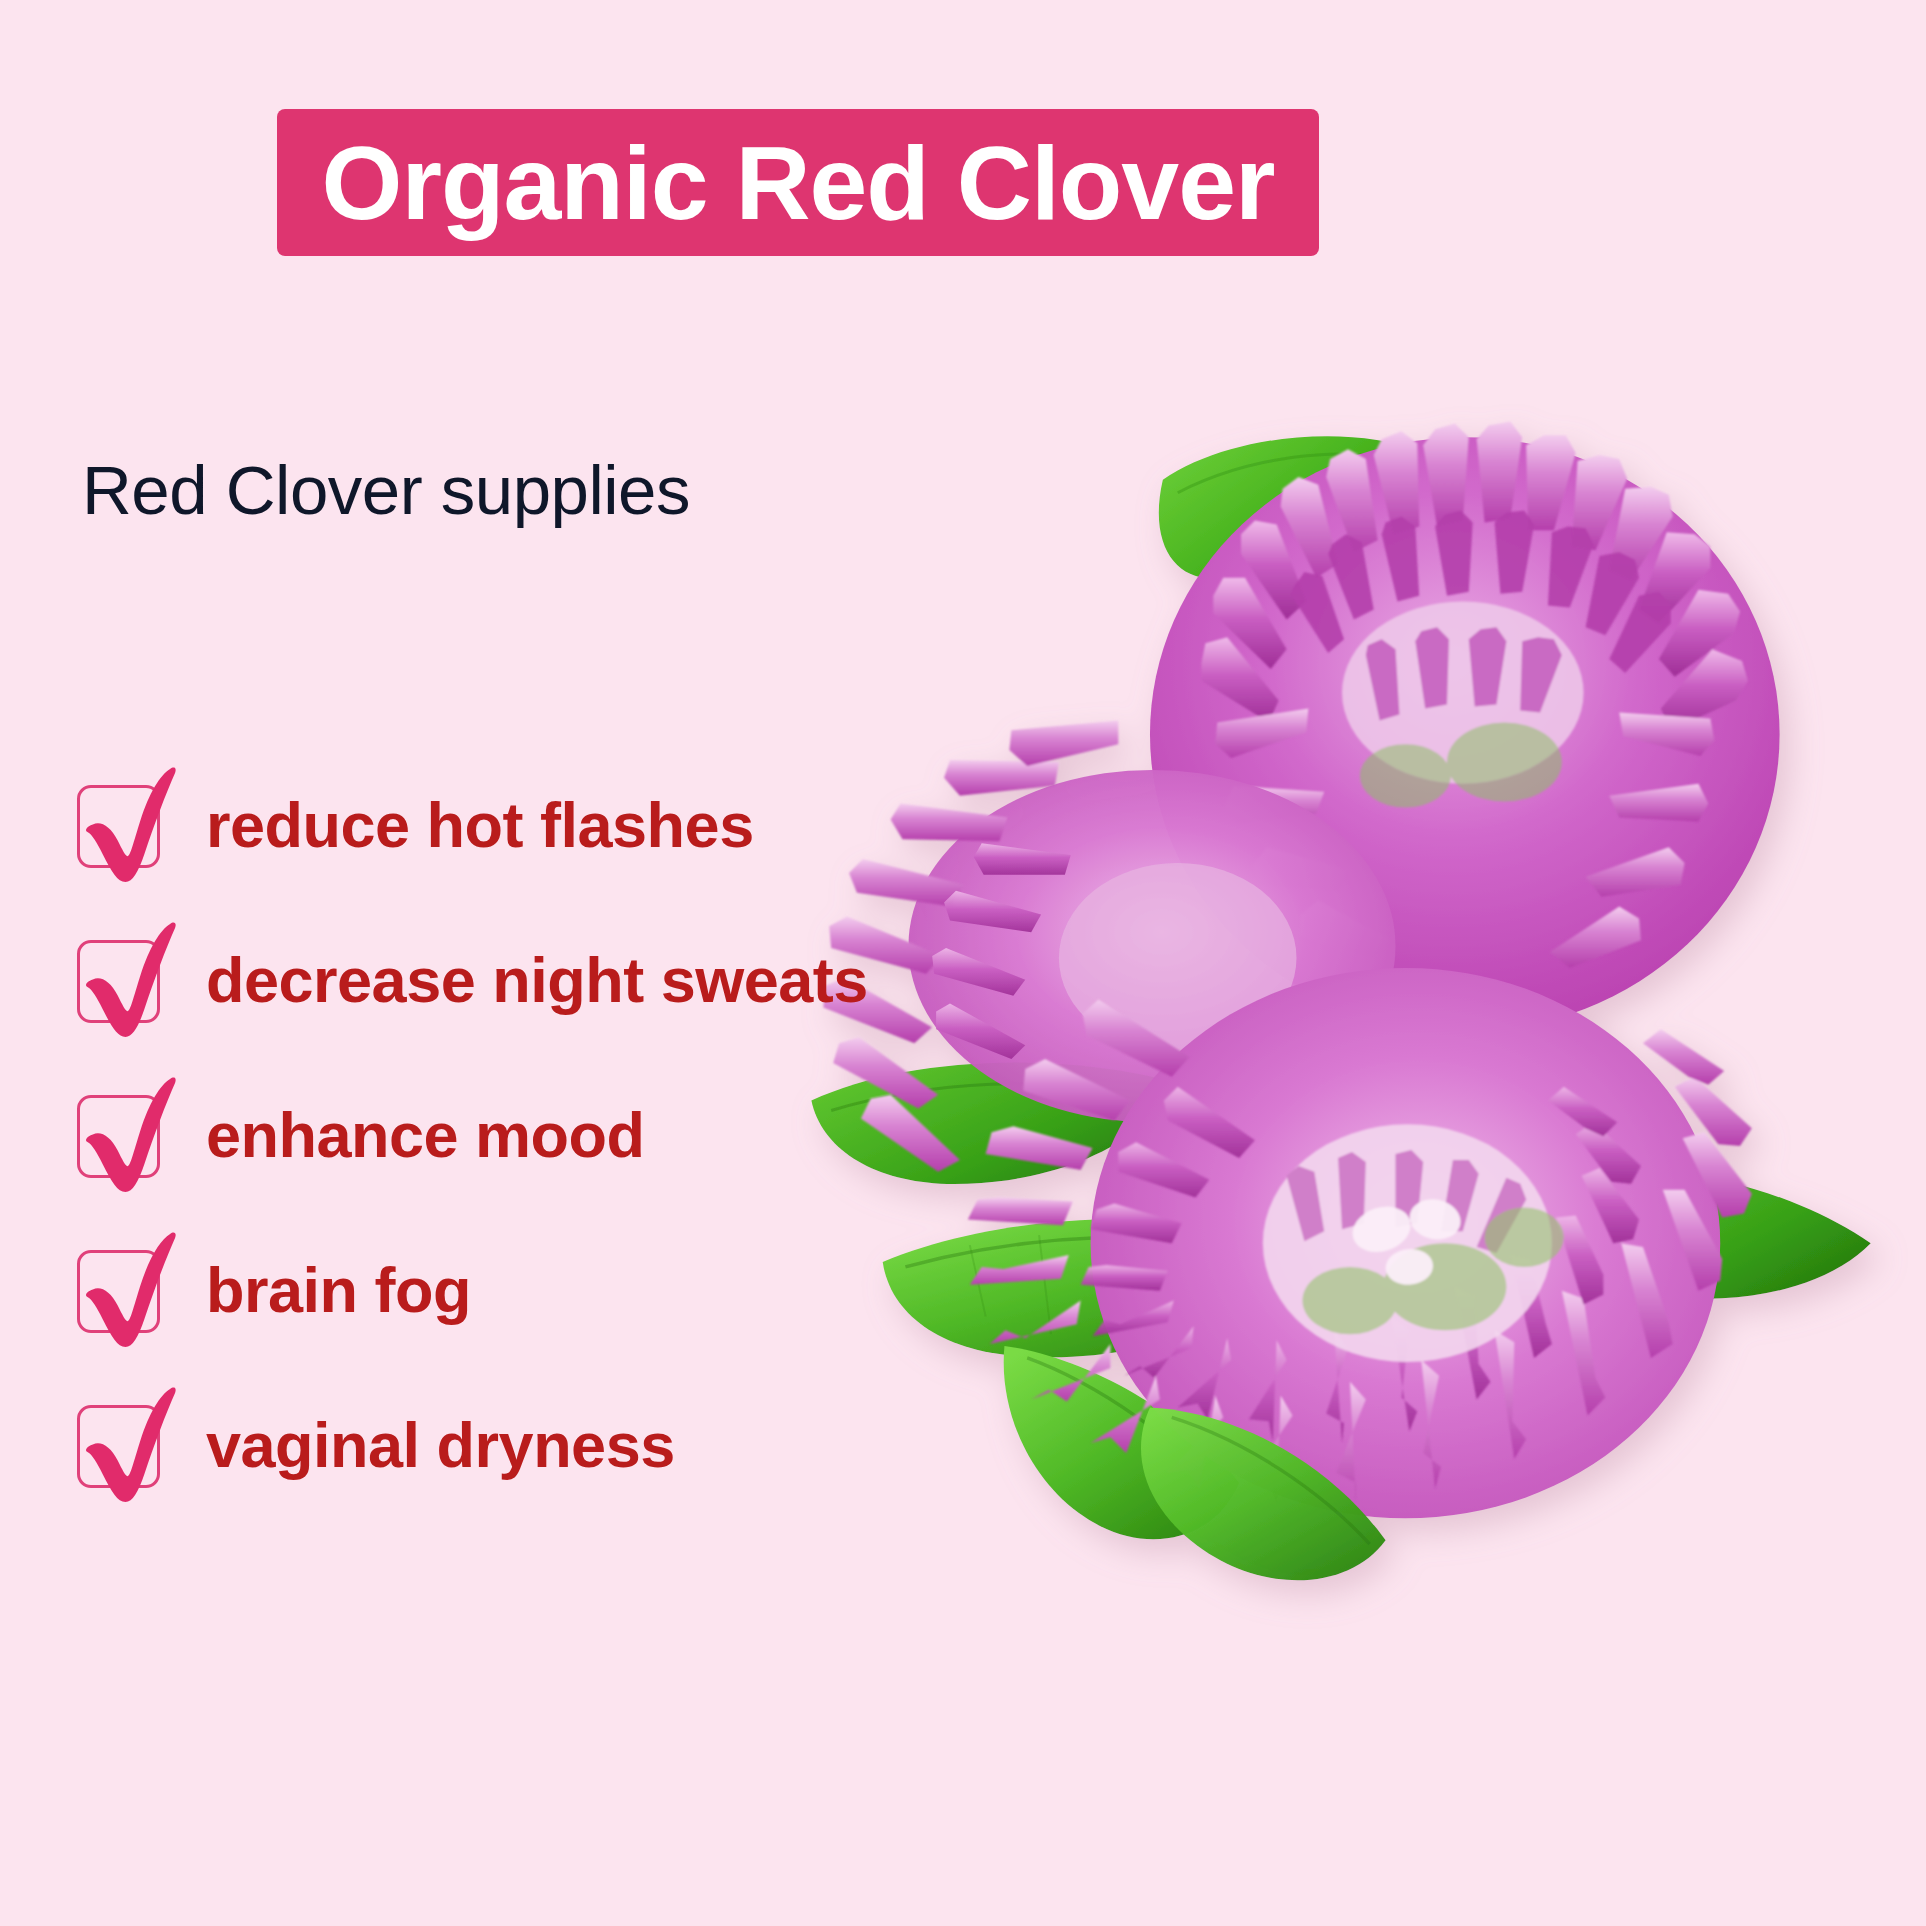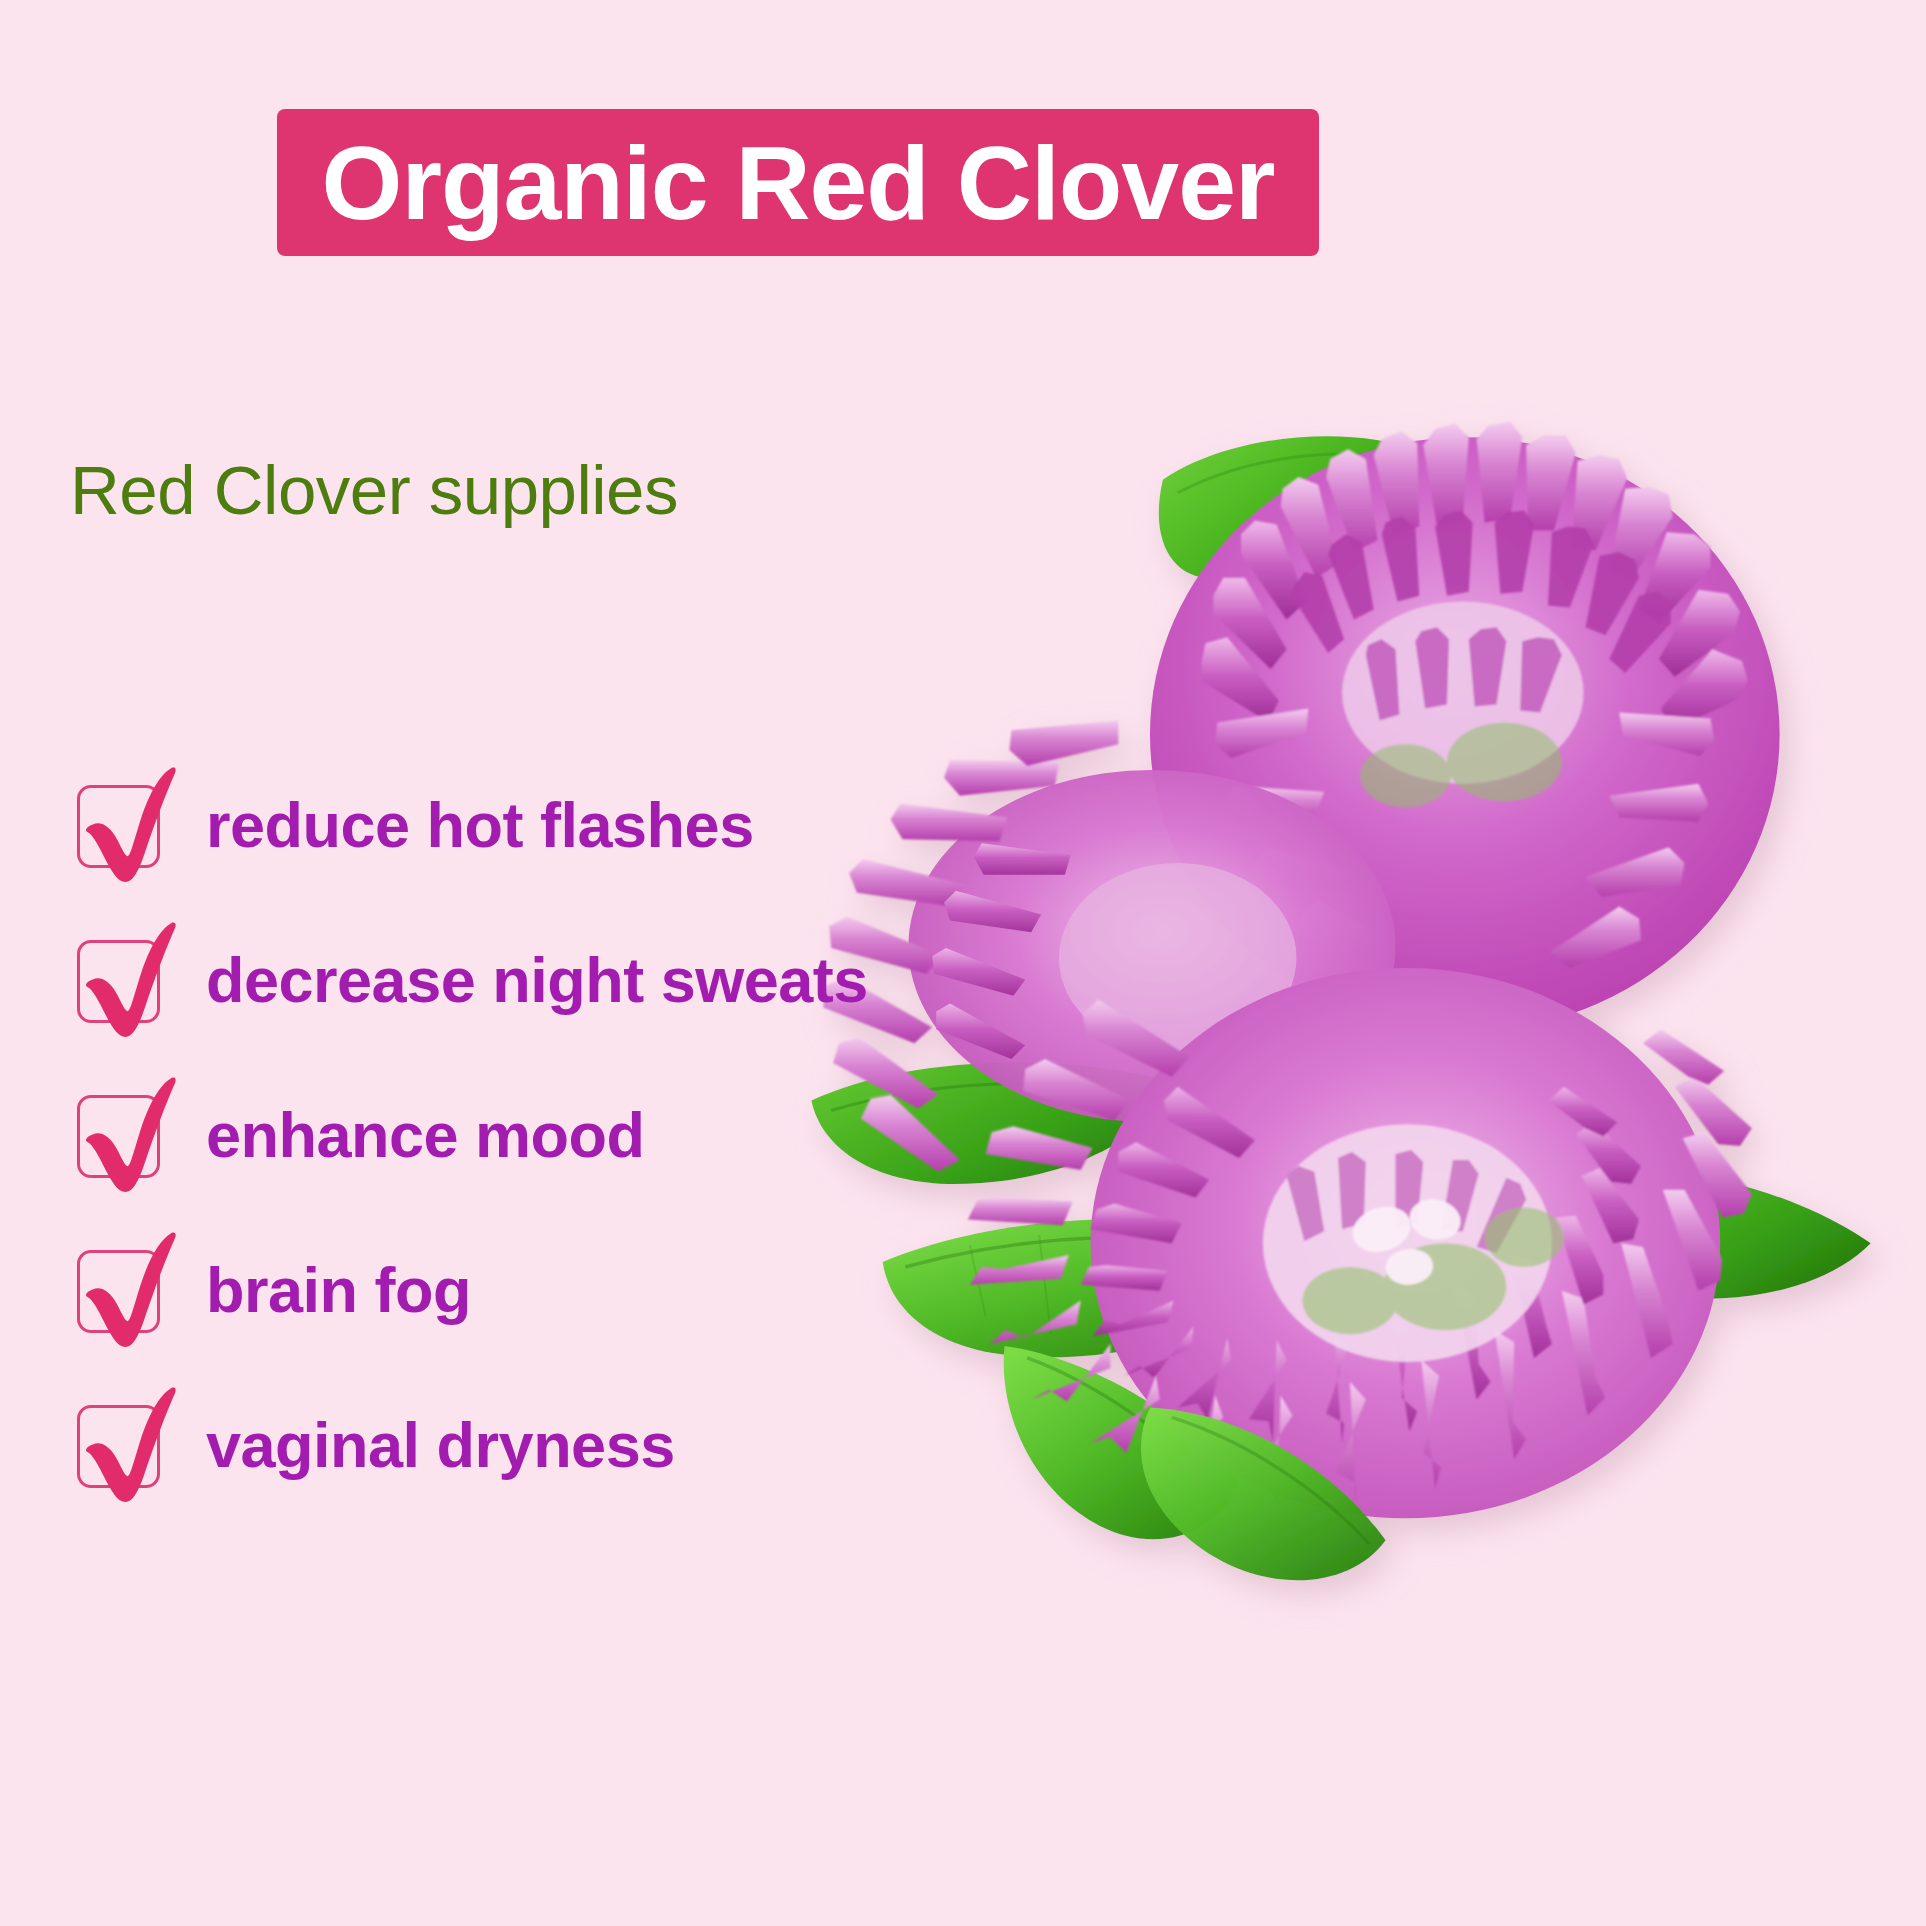--- a/index.html
+++ b/index.html
@@ -46,24 +46,24 @@
     font-weight: bold;
     font-size: 104px;
     letter-spacing: -1px;
     line-height: 1;
     white-space: nowrap;
   }
 
   
   .intro {
     position: absolute;
-    left: 70px;
+    left: 82px;
     top: 447px;
     width: 871px;
-    color: #4d7c0f;
+    color: #0f172a;
     font-family: "Liberation Sans", sans-serif;
     font-weight: normal;
     font-size: 69px;
     line-height: 1.28;
     letter-spacing: -0.5px;
   }
   .intro .line {
     display: block;
     white-space: nowrap;
   }
@@ -104,21 +104,21 @@
     position: absolute;
     left: 0;
     top: -14px;
     width: 109px;
     height: 111px;
     overflow: visible;
   }
 
   .benefit-label {
     margin-left: 38px;
-    color: #a21caf;
+    color: #b91c1c;
     font-family: "Liberation Sans", sans-serif;
     font-weight: bold;
     font-size: 63px;
     letter-spacing: -0.5px;
     line-height: 1;
     white-space: nowrap;
   }
 
   
   .flower-art {

